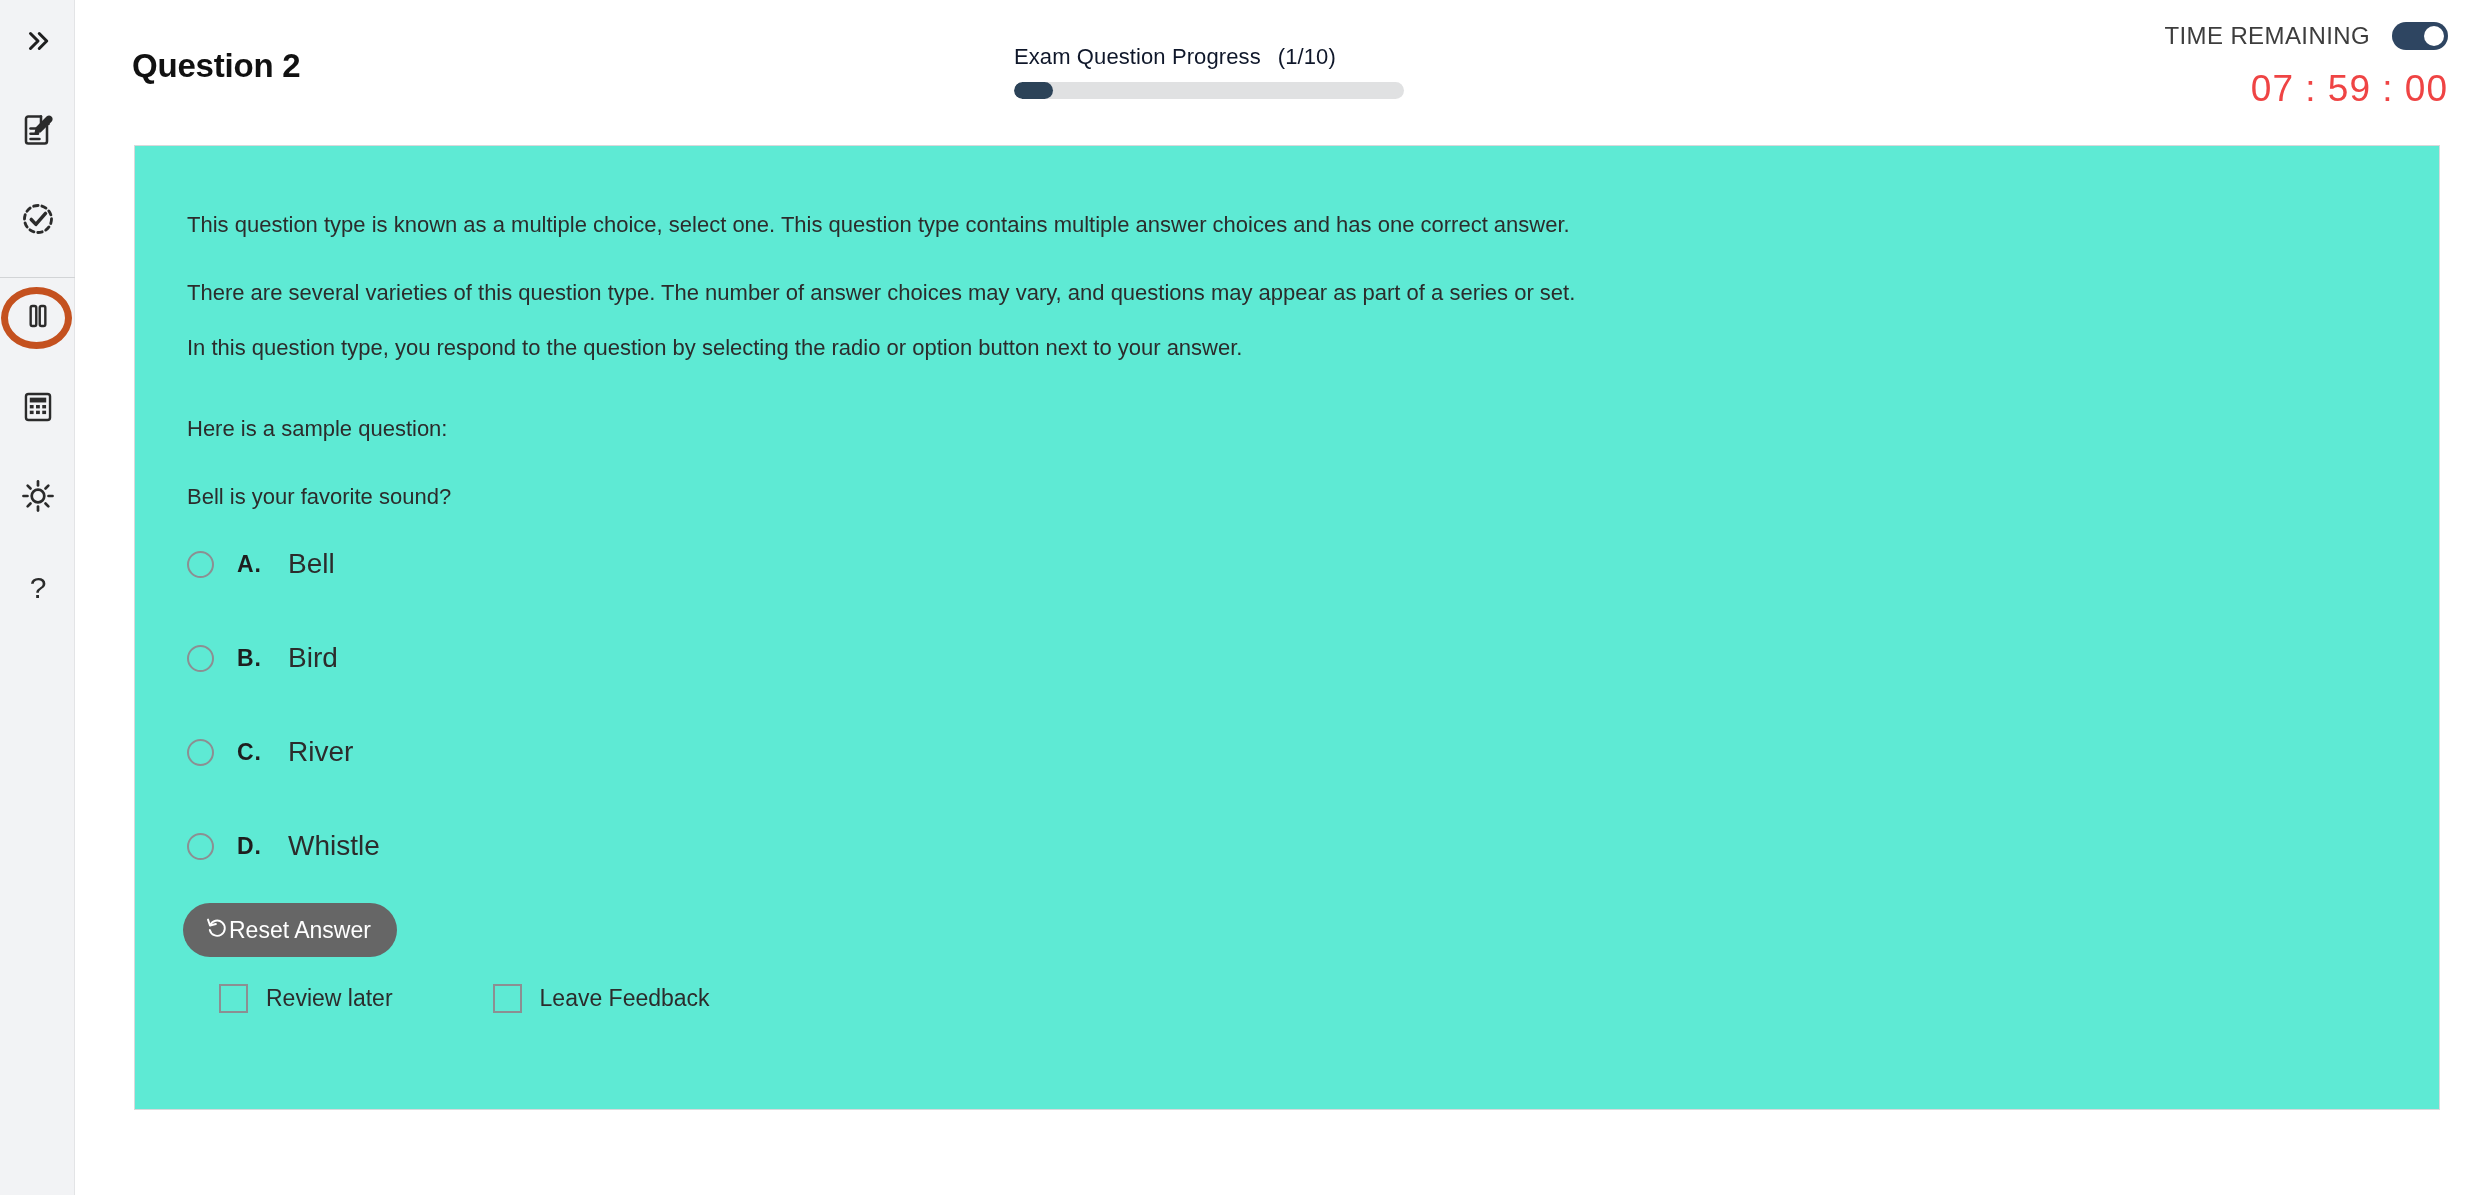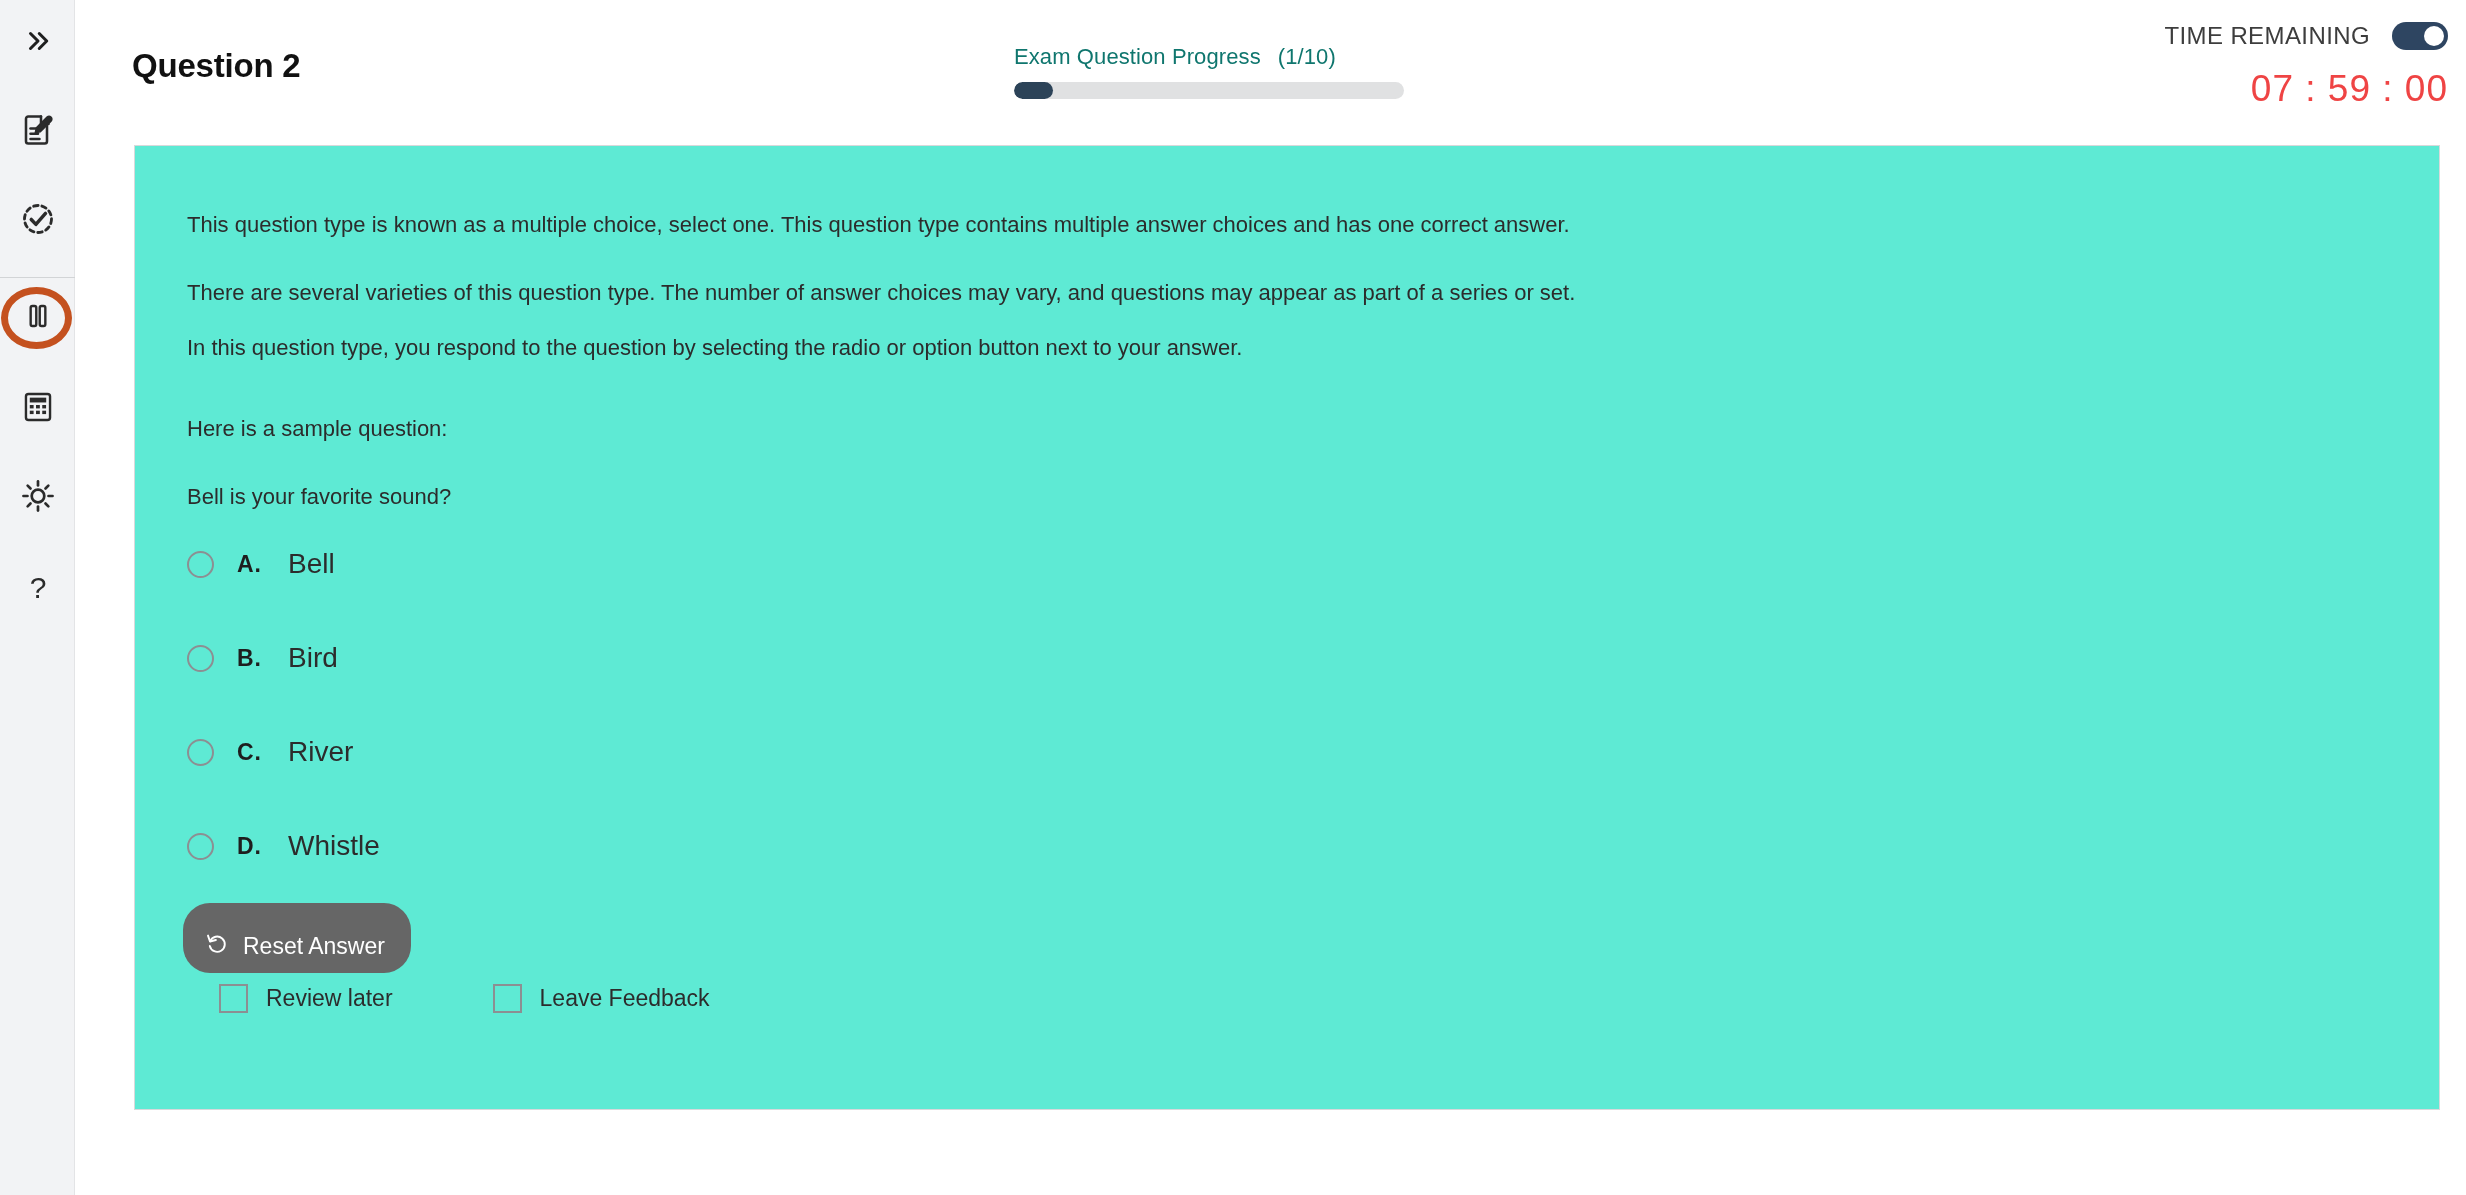--- a/index.html
+++ b/index.html
@@ -66,21 +66,21 @@
   }
 
   #progress-block {
     position: absolute;
     left: 1014px;
     top: 44px;
     width: 400px;
   }
   #progress-labels {
     font-size: 22px;
-    color: #0f766e;
+    color: #0f172a;
     white-space: nowrap;
     letter-spacing: 0.1px;
   }
   #progress-count {
     margin-left: 17px;
   }
   #progress-track {
     margin-top: 12px;
     width: 390px;
     height: 17px;
@@ -191,26 +191,25 @@
     margin-left: 21px;
     font-size: 28px;
     color: #2c2c2c;
   }
 
   #reset-button {
     position: absolute;
     left: 48px;
     top: 757px;
     height: 54px;
-    padding: 16px 26px 0 22px;
+    padding: 0 26px 0 22px;
     background: #666666;
     border-radius: 27px;
     display: flex;
     align-items: center;
-    gap: 14px;
     cursor: pointer;
   }
   #reset-label {
     font-size: 23px;
     color: #ffffff;
   }
 
   #check-row {
     position: absolute;
     left: 52px;

